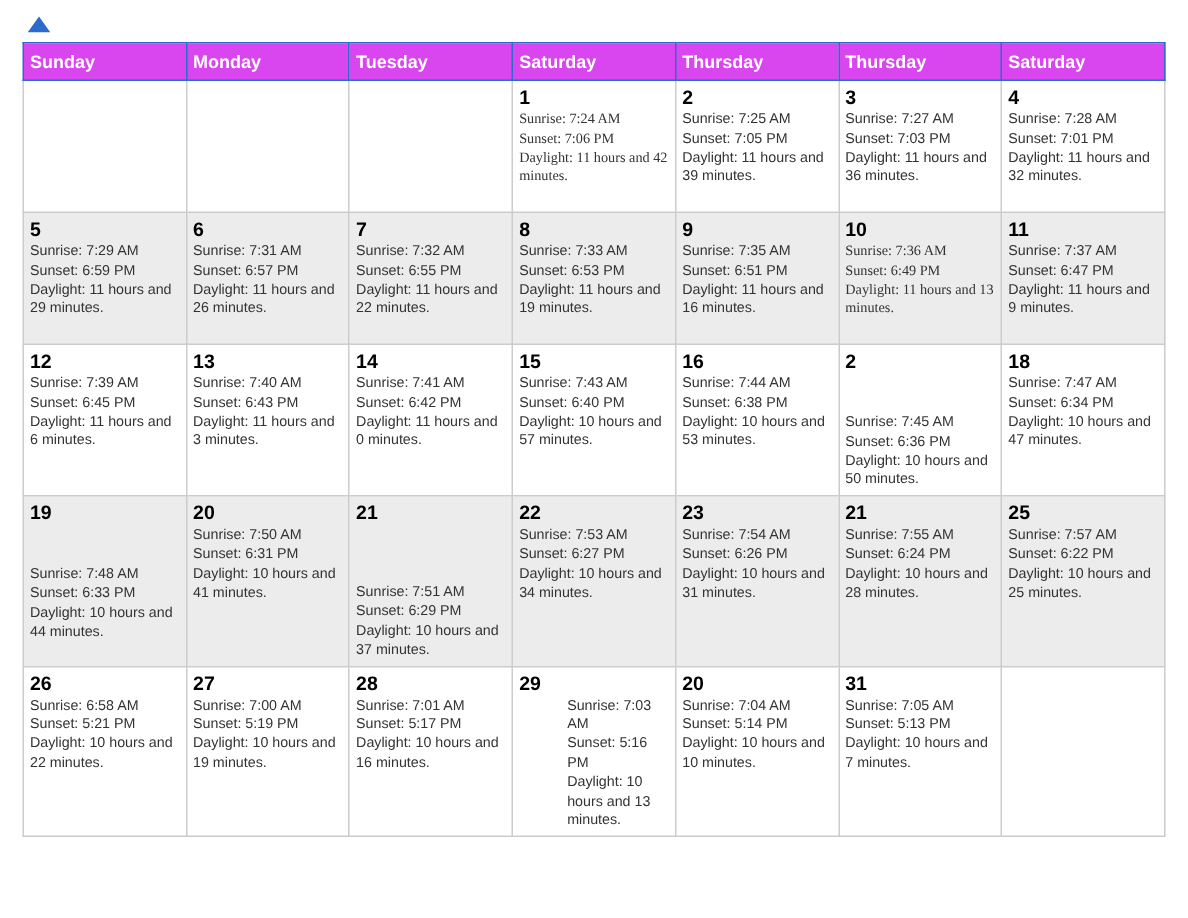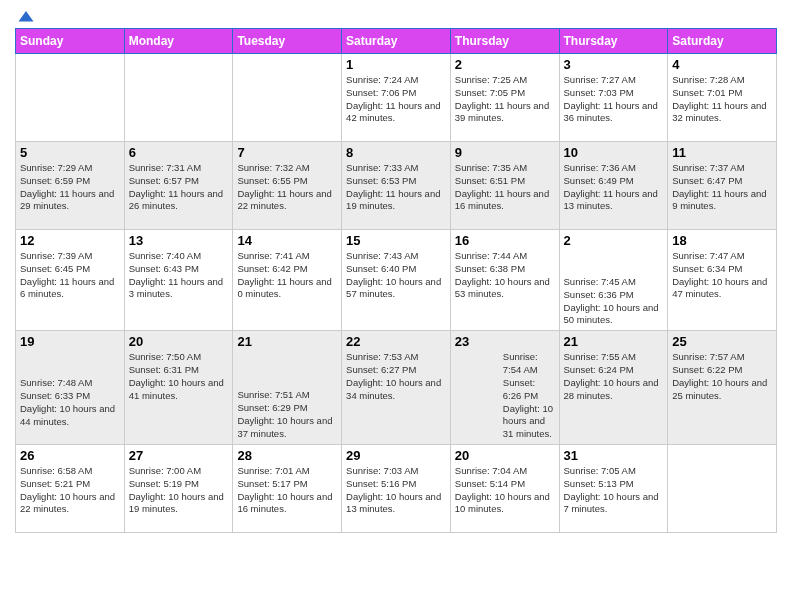--- a/index.html
+++ b/index.html
@@ -139,21 +139,21 @@
           <th>Saturday</th>
         </tr>
     </thead>
     <tbody id="calendar-body">
     <tr class="row-odd">
           <td class="empty-cell"></td>
           <td class="empty-cell"></td>
           <td class="empty-cell"></td>
           <td>
             <span class="day-num">1</span>
-            <div class="day-info" style="white-space: pre-line;">Sunrise: 7:24 AM
+            <div class="day-info" style="white-space: pre-line; font-family: Liberation Serif, serif;">Sunrise: 7:24 AM
 Sunset: 7:06 PM
 Daylight: 11 hours and 42 minutes.</div>
           </td>
           <td>
             <span class="day-num">2</span>
             <div class="day-info" style="white-space: pre-line;">Sunrise: 7:25 AM
 Sunset: 7:05 PM
 Daylight: 11 hours and 39 minutes.</div>
           </td>
           <td>
@@ -195,21 +195,21 @@
 Daylight: 11 hours and 19 minutes.</div>
           </td>
           <td>
             <span class="day-num">9</span>
             <div class="day-info" style="white-space: pre-line;">Sunrise: 7:35 AM
 Sunset: 6:51 PM
 Daylight: 11 hours and 16 minutes.</div>
           </td>
           <td>
             <span class="day-num">10</span>
-            <div class="day-info" style="white-space: pre-line;">Sunrise: 7:36 AM
+            <div class="day-info" style="white-space: pre-line; font-family: Liberation Serif, serif;">Sunrise: 7:36 AM
 Sunset: 6:49 PM
 Daylight: 11 hours and 13 minutes.</div>
           </td>
           <td>
             <span class="day-num">11</span>
             <div class="day-info" style="white-space: pre-line;">Sunrise: 7:37 AM
 Sunset: 6:47 PM
 Daylight: 11 hours and 9 minutes.</div>
           </td>
         </tr>
@@ -277,21 +277,21 @@
 Daylight: 10 hours and 37 minutes.</div>
           </td>
           <td>
             <span class="day-num">22</span>
             <div class="day-info" style="white-space: pre-line;">Sunrise: 7:53 AM
 Sunset: 6:27 PM
 Daylight: 10 hours and 34 minutes.</div>
           </td>
           <td>
             <span class="day-num">23</span>
-            <div class="day-info" style="white-space: pre-line; margin-left: 48px;">Sunrise: 7:54 AM
+            <div class="day-info" style="white-space: pre-line;">Sunrise: 7:54 AM
 Sunset: 6:26 PM
 Daylight: 10 hours and 31 minutes.</div>
           </td>
           <td>
             <span class="day-num">21</span>
             <div class="day-info" style="white-space: pre-line;">Sunrise: 7:55 AM
 Sunset: 6:24 PM
 Daylight: 10 hours and 28 minutes.</div>
           </td>
           <td>
@@ -315,21 +315,21 @@
 Daylight: 10 hours and 19 minutes.</div>
           </td>
           <td>
             <span class="day-num">28</span>
             <div class="day-info" style="white-space: pre-line;">Sunrise: 7:01 AM
 Sunset: 5:17 PM
 Daylight: 10 hours and 16 minutes.</div>
           </td>
           <td>
             <span class="day-num">29</span>
-            <div class="day-info" style="white-space: pre-line;">Sunrise: 7:03 AM
+            <div class="day-info" style="white-space: pre-line; margin-left: 32px;">Sunrise: 7:03 AM
 Sunset: 5:16 PM
 Daylight: 10 hours and 13 minutes.</div>
           </td>
           <td>
             <span class="day-num">20</span>
             <div class="day-info" style="white-space: pre-line;">Sunrise: 7:04 AM
 Sunset: 5:14 PM
 Daylight: 10 hours and 10 minutes.</div>
           </td>
           <td>

